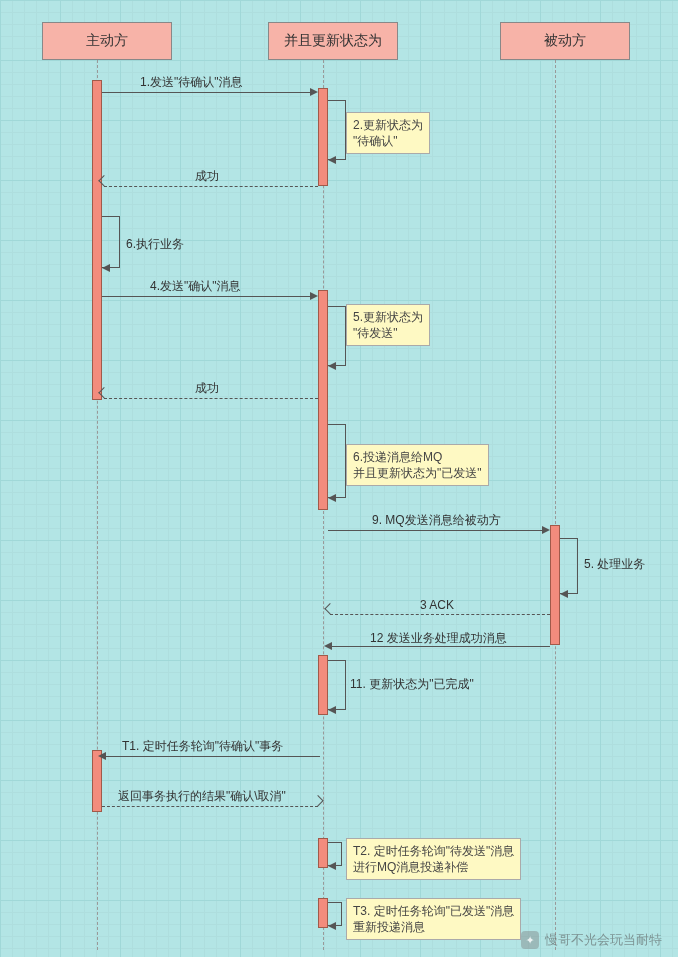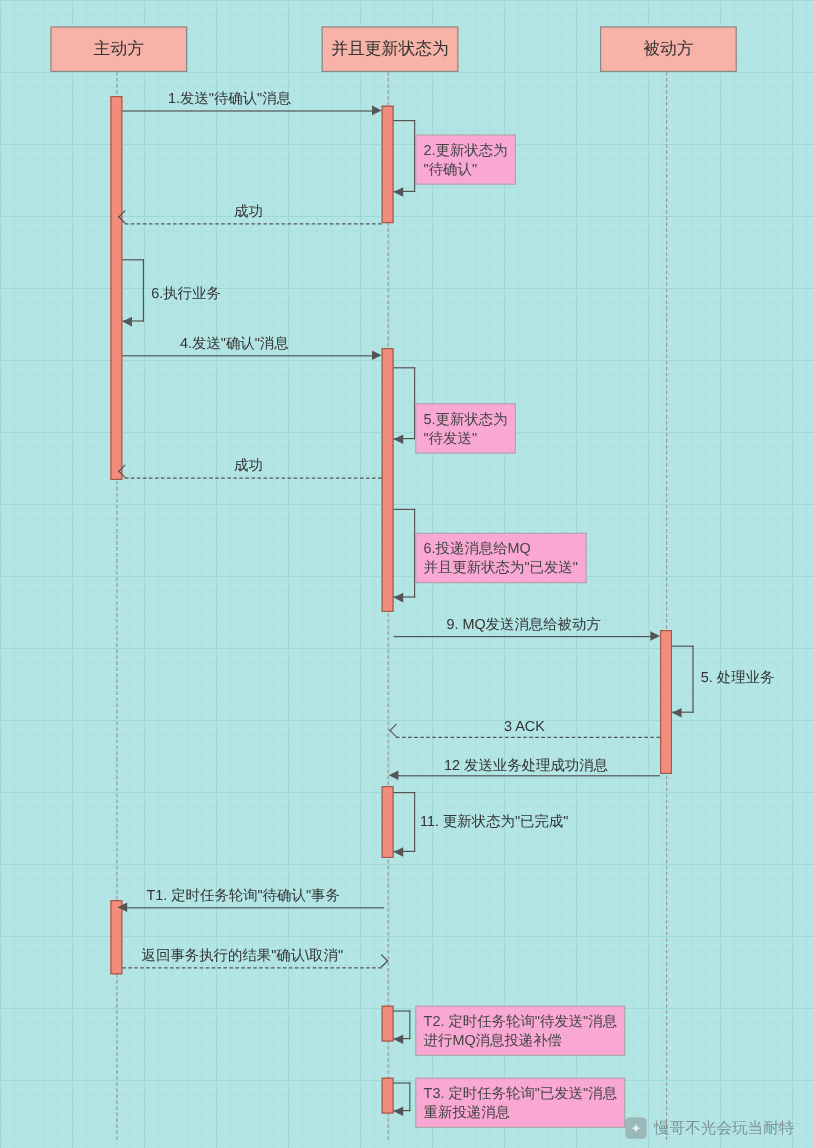--- a/index.html
+++ b/index.html
@@ -14,21 +14,21 @@
       linear-gradient(90deg, #aedede 1px, transparent 1px);
     background-size: 60px 60px, 60px 60px, 12px 12px, 12px 12px;
     width: 678px;
     height: 957px;
     position: relative;
     overflow: hidden;
   }
   .participant {
     position: absolute;
     top: 22px;
-    width: 114px;
+    width: 130px;
     height: 38px;
     background: #f7b3a8;
     border: 1px solid #888;
     display: flex;
     align-items: center;
     justify-content: center;
     font-size: 14px;
     color: #333;
   }
   .lifeline {
@@ -87,21 +87,21 @@
     border-left: 1px solid #555;
     transform: rotate(-45deg) translate(3px,-3px);
   }
   .selfmsg {
     position: absolute;
     border: 1px solid #555;
     border-left: none;
   }
   .note {
     position: absolute;
-    background: #f9a8d4;
+    background: #fef9c3;
     border: 1px solid #aaa;
     font-size: 12px;
     color: #444;
     padding: 4px 6px;
     line-height: 1.35;
     white-space: nowrap;
   }
   .watermark {
     position: absolute;
     right: 16px;
@@ -162,21 +162,21 @@
 <div class="selfmsg" style="left:102px; top:216px; width:18px; height:52px"></div>
 <div class="arrow-l" style="left:102px; top:264px"></div>
 <div class="msg" style="left:126px; top:236px">6.执行业务</div>
 
 <div class="msg" style="left:150px; top:278px">4.发送"确认"消息</div>
 <div class="msg-line" style="left:102px; top:296px; width:212px"></div>
 <div class="arrow-r" style="left:310px; top:292px"></div>
 
 <div class="selfmsg" style="left:328px; top:306px; width:18px; height:60px"></div>
 <div class="arrow-l" style="left:328px; top:362px"></div>
-<div class="note" style="left:346px; top:336px"><span>5.更新状态为<br>"待发送"</span></div>
+<div class="note" style="left:346px; top:304px"><span>5.更新状态为<br>"待发送"</span></div>
 
 <div class="msg" style="left:195px; top:380px">成功</div>
 <div class="msg-line dashed" style="left:104px; top:398px; width:214px"></div>
 <div class="arrow-l open" style="left:100px; top:393px"></div>
 
 <div class="selfmsg" style="left:328px; top:424px; width:18px; height:74px"></div>
 <div class="arrow-l" style="left:328px; top:494px"></div>
 <div class="note" style="left:346px; top:444px"><span>6.投递消息给MQ<br>并且更新状态为"已发送"</span></div>
 
 <div class="msg" style="left:372px; top:512px">9. MQ发送消息给被动方</div>

